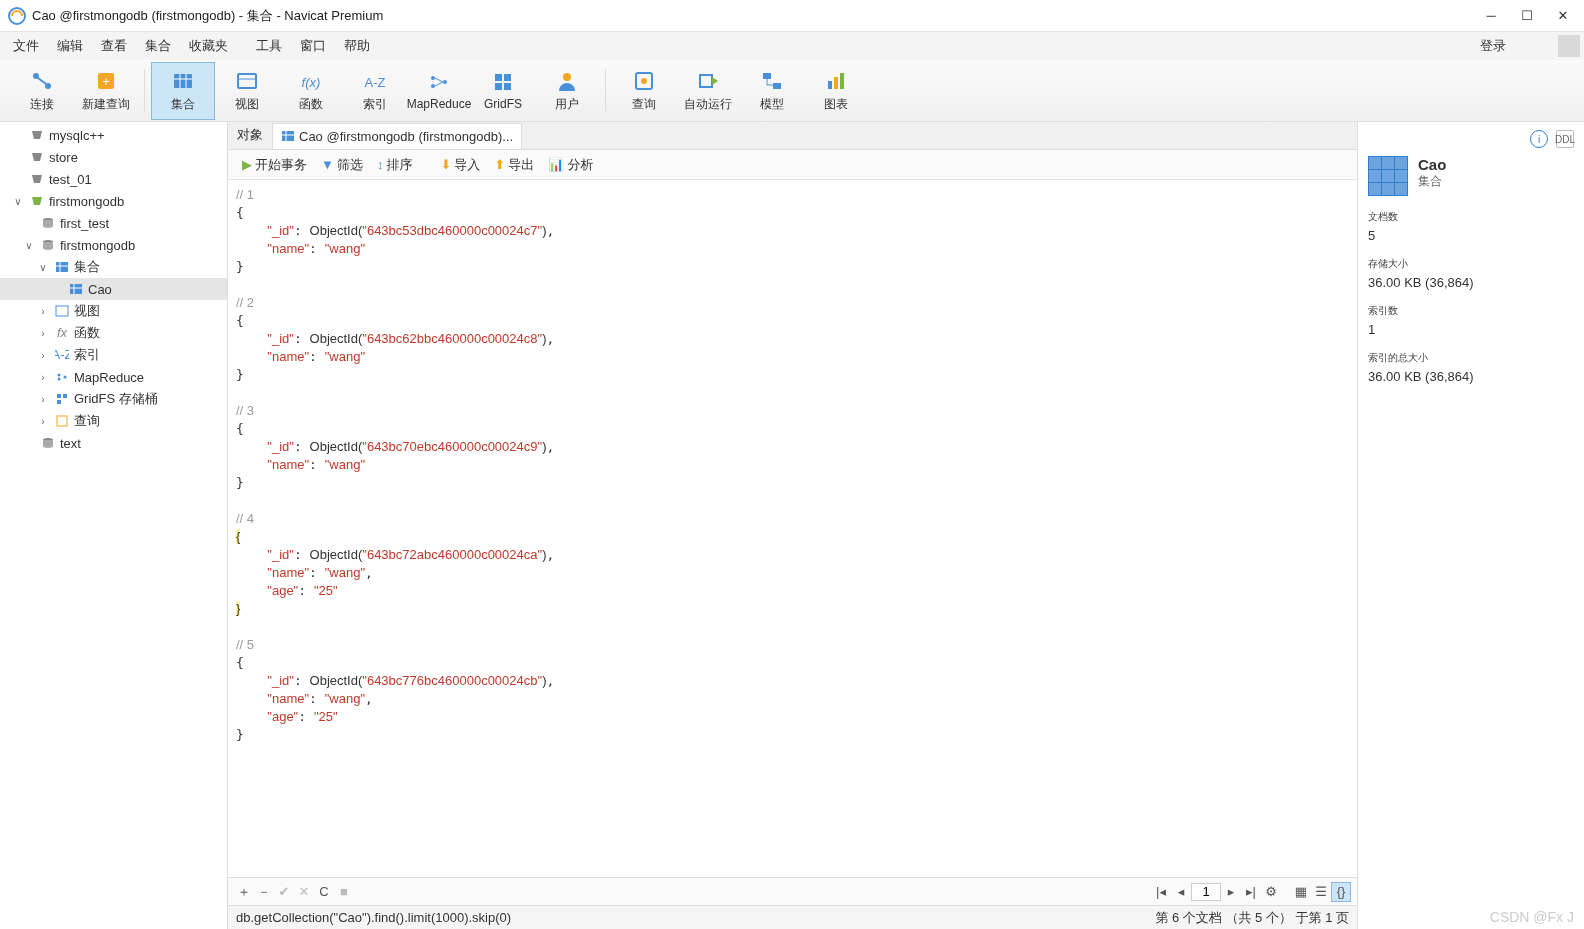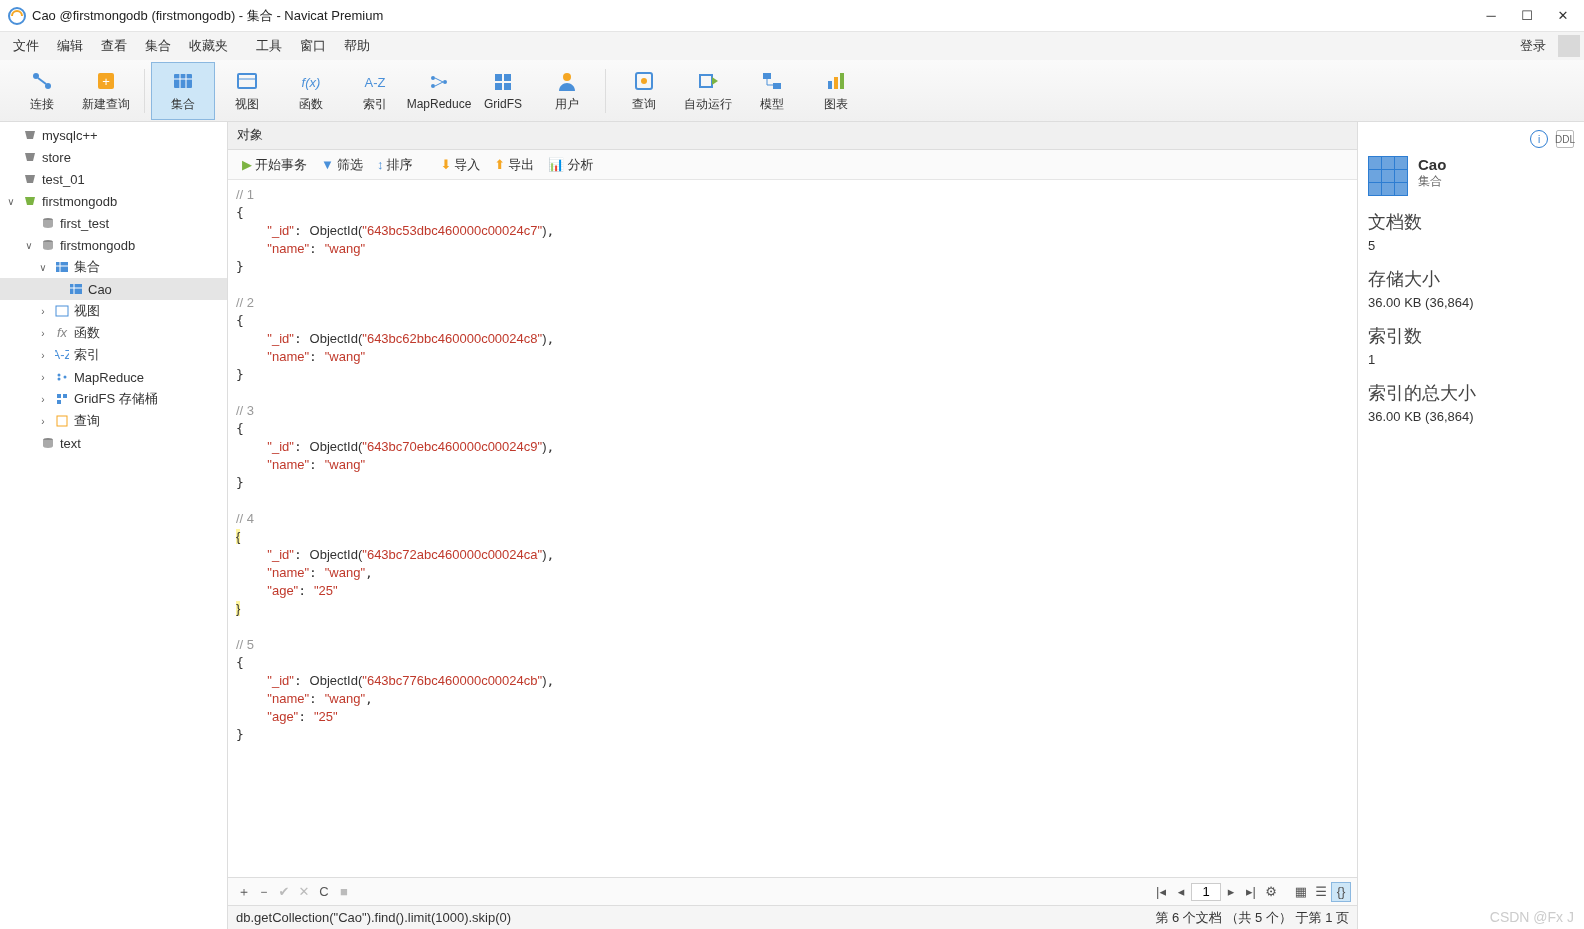--- a/index.html
+++ b/index.html
@@ -2,34 +2,34 @@
 <html><head>
 <meta charset="utf-8">
 <style>
 * { margin:0; padding:0; box-sizing:border-box; font-family:"Microsoft YaHei",Tahoma,Arial,sans-serif; font-size:13px; }
 body { width:1584px; height:929px; background:#fff; display:flex; flex-direction:column; overflow:hidden; color:#333; }
 .titlebar { height:32px; display:flex; align-items:center; padding:0 8px; border-bottom:1px solid #e5e5e5; }
 .titlebar .app-icon { width:18px; height:18px; margin-right:6px; }
 .titlebar .title { flex:1; font-size:13px; color:#222; }
 .win-btns { display:flex; gap:22px; padding-right:6px; }
 .win-btn { width:14px; height:14px; display:flex; align-items:center; justify-content:center; color:#333; cursor:default; }
-.menubar { height:28px; display:flex; align-items:center; padding:0 4px; background:#f4f4f4; }
+.menubar { height:28px; display:flex; align-items:center; padding:0 4px; background:#f4f4f4;gap:40px; }
 .menubar .menu { padding:4px 9px; cursor:default; }
 .menubar .spacer { flex:1; }
 .menubar .login { padding:4px 8px; }
 .menubar .avatar { width:22px; height:22px; background:#d9d9d9; margin-left:4px; }
 .toolbar { height:62px; display:flex; align-items:center; padding:0 10px; border-bottom:1px solid #ddd; background:linear-gradient(#fafafa,#f0f0f0); }
 .tool { width:64px; height:58px; display:flex; flex-direction:column; align-items:center; justify-content:center; cursor:default; gap:3px; }
 .tool.active { background:#cde6f7; border:1px solid #8bb8e0; }
 .tool .ticon { width:24px; height:24px; display:flex; align-items:center; justify-content:center; }
 .tool .tlabel { font-size:12px; color:#333; }
 .tool-sep { width:1px; height:44px; background:#ddd; margin:0 6px; }
 .main { flex:1; display:flex; min-height:0; }
 .sidebar { width:228px; border-right:1px solid #ddd; overflow:auto; background:#fff; padding-top:2px; }
-.tree-item { display:flex; align-items:center; height:22px; padding-left:4px; cursor:default; }
+.tree-item { display:flex; align-items:center; height:22px; padding-left:11px; cursor:default; }
 .tree-item.sel { background:#e5e5e5; }
 .tree-item .exp { width:14px; color:#666; text-align:center; font-size:10px; }
 .tree-item .ticon2 { width:16px; height:16px; margin:16px 4px; display:inline-flex; align-items:center; justify-content:center; }
 .ind1 { padding-left:22px; } .ind2 { padding-left:36px; } .ind3 { padding-left:50px; }
 .center { flex:1; display:flex; flex-direction:column; min-width:0; border-right:1px solid #ddd; }
 .tabs { height:28px; display:flex; align-items:end; background:#f0f0f0; border-bottom:1px solid #ddd; }
 .tab { padding:5px 8px; border:1px solid transparent; border-bottom:none; cursor:default; display:flex; align-items:flex-start; gap:4px; }
 .tab.active { background:#fff; border-color:#ddd; }
 .subtoolbar { height:30px; display:flex; align-items:center; gap:2px; padding:0 8px; border-bottom:1px solid #e5e5e5; background:#fafafa; }
 .subbtn { display:flex; align-items:center; gap:3px; padding:3px 6px; cursor:default; }
@@ -45,21 +45,21 @@
 .page-input { width:30px; height:18px; text-align:center; border:1px solid #ccc; }
 .statusbar { height:24px; display:flex; align-items:center; padding:0 8px; border-top:1px solid #ddd; background:#f5f5f5; font-size:12px; }
 .status-right { margin-left:auto; }
 .infopanel { width:226px; padding:8px 10px; overflow:auto; }
 .info-head { display:flex; gap:10px; margin-bottom:14px; }
 .info-icon { width:40px; height:40px; background:#2d7dd2; display:grid; grid-template:repeat(3,1fr)/repeat(3,1fr); gap:1px; padding:1px; }
 .info-icon div { background:#fff; opacity:.3; }
 .info-name { font-size:15px; font-weight:bold; }
 .info-type { font-size:12px; color:#666; }
 .prop { margin-bottom:14px; }
-.prop .plabel { color:#444; font-size:18px; margin-bottom:4px; }
+.prop .plabel { color:#444; font-size:10px; margin-bottom:4px; }
 .prop .pvalue { color:#333; font-size:13px; }
 .iti { width:18px; height:18px; border:1px solid #bbb; border-radius:2px; display:flex; align-items:center; justify-content:center; font-size:10px; color:#666; }
 svg { display:block; }
 </style>
 </head>
 <body>
 
 <div class="titlebar">
   <span class="app-icon">
     <svg viewBox="0 0 18 18">
@@ -358,20 +358,30 @@
           </svg>
         </span>
         <span>text</span>
       </div>
     </div>
 
   <div class="center">
     <div class="tabs" id="tabs">
         <div class="tab">
           <span>对象</span>
+        </div>
+        <div class="tab active">
+          <span>
+            <svg width="14" height="14">
+              <rect x="1" y="2" width="12" height="10" fill="#4a90d9"></rect>
+              <line x1="1" y1="6" x2="13" y2="6" stroke="#fff"></line>
+              <line x1="5" y1="2" x2="5" y2="12" stroke="#fff"></line>
+            </svg>
+          </span>
+          <span>Cao @firstmongodb (firstmongodb)...</span>
         </div>
       </div>
     <div class="subtoolbar" id="subtb">
         <span class="subbtn">
           <span style="color:#7cb342">▶</span>
           <span>开始事务</span>
         </span>
         <span class="subbtn">
           <span style="color:#4a90d9">▼</span>
           <span>筛选</span>

